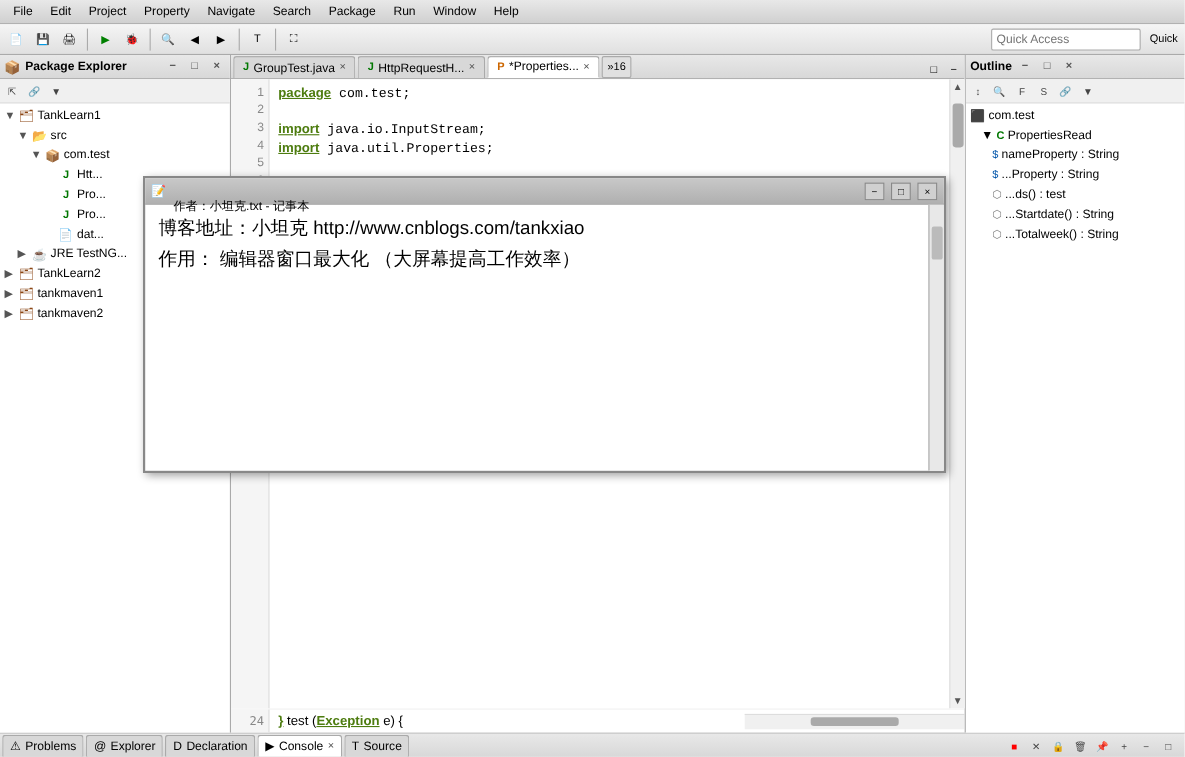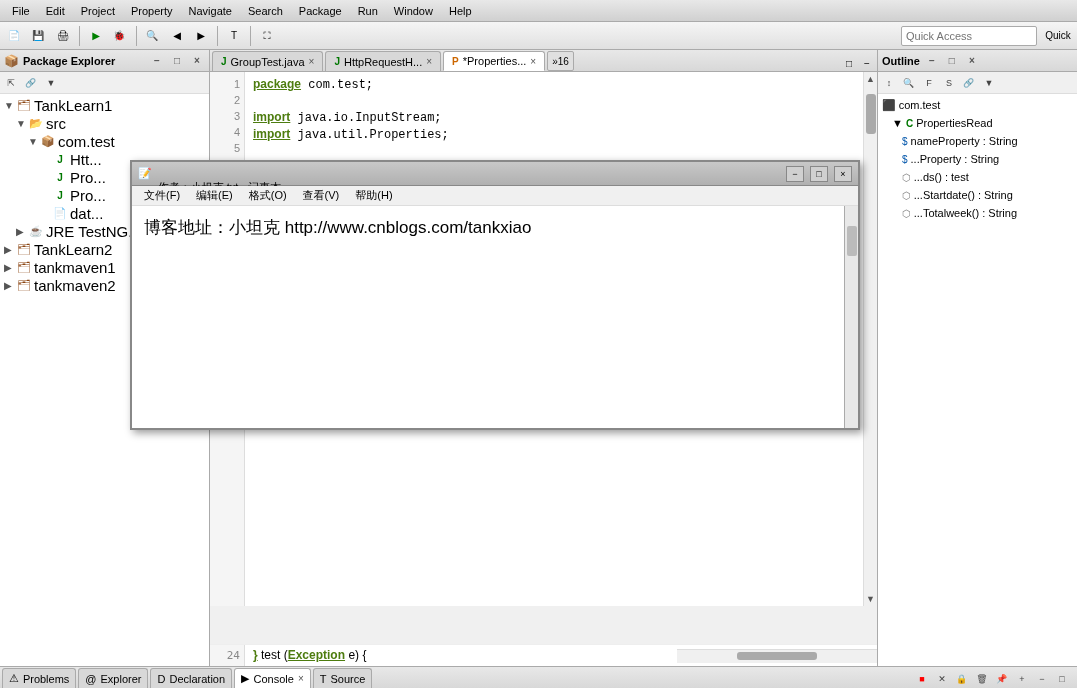--- a/index.html
+++ b/index.html
@@ -128,21 +128,21 @@
       display: flex;
       align-items: center;
       height: 18px;
       padding-left: 4px;
       cursor: pointer;
       font-size: 11px;
       gap: 2px;
     }
     .tree-toggle { width: 10px; font-size: 10px; color: #555; }
     .tree-icon { width: 16px; height: 16px; display: flex; align-items: center; justify-content: center; font-size: 11px; }
-    .tree-label { font-size: 15px; }
+    .tree-label { font-size: 11px; }
 
     
     .editor-area {
       flex: 1;
       display: flex;
       flex-direction: column;
       overflow: hidden;
     }
     .editor-tabs {
       background: linear-gradient(to bottom, #e8e8e8, #d8d8d8);
@@ -574,21 +574,21 @@
 <span class="kw">import</span> java.util.Properties;
 
 <span class="kw">public class</span> PropertiesRead {</div>
       <div class="editor-scrollbar-v">
         <span class="scrollbar-arrow">▲</span>
         <div class="scrollbar-thumb"></div>
         <span class="scrollbar-arrow" style="margin-top:auto;">▼</span>
       </div>
     </div>
 
-    <div style="background:#fff; border-top:1px solid #eee; height:22px; display:flex; align-items:center;margin-top:38px;">
+    <div style="background:#fff; border-top:1px solid #eee; height:22px; display:flex; align-items:center;">
       <div style="width:35px; background:#f5f5f5; border-right:1px solid #ddd; height:100%; display:flex; align-items:center; justify-content:flex-end; padding-right:4px; font-family:monospace; font-size:11px; color:#888;">24</div>
       <div style="flex:1; padding:0 8px; font-family:'Courier New',monospace; font-size:12px; color:#000;">
         <span>  </span><span class="kw">}</span><span> test </span><span>(</span><span class="kw">Exception</span><span> e) {</span>
       </div>
       <div style="display:flex; align-items:center; height:100%;">
         <div style="width:200px; height:14px; background:#f0f0f0; border-top:1px solid #ddd; display:flex; align-items:center;">
           <div style="width:80px; height:8px; background:#aaa; border-radius:3px; margin:0 auto;"></div>
         </div>
       </div>
     </div>
@@ -682,31 +682,25 @@
 
 <div class="notepad-overlay">
   <div class="notepad-window">
     <div class="notepad-titlebar">
       <span>📝</span>
       <span class="notepad-title">作者：小坦克.txt - 记事本</span>
       <div class="notepad-win-btn">−</div>
       <div class="notepad-win-btn">□</div>
       <div class="notepad-win-btn">×</div>
     </div>
-    <div class="notepad-menubar">
-      <div class="notepad-menuitem">文件(F)</div>
-      <div class="notepad-menuitem">编辑(E)</div>
-      <div class="notepad-menuitem">格式(O)</div>
-      <div class="notepad-menuitem">查看(V)</div>
-      <div class="notepad-menuitem">帮助(H)</div>
-    </div>
     <div class="notepad-content">
       <div class="notepad-text">
         <div>博客地址：小坦克   http://www.cnblogs.com/tankxiao</div>
         <div></div>
         <div></div>
+        <div>作用：  编辑器窗口最大化   （大屏幕提高工作效率）</div>
       </div>
       <div class="notepad-scrollbar">
         <div class="notepad-scroll-thumb"></div>
       </div>
     </div>
   </div>
 </div>
 
 </body></html>

